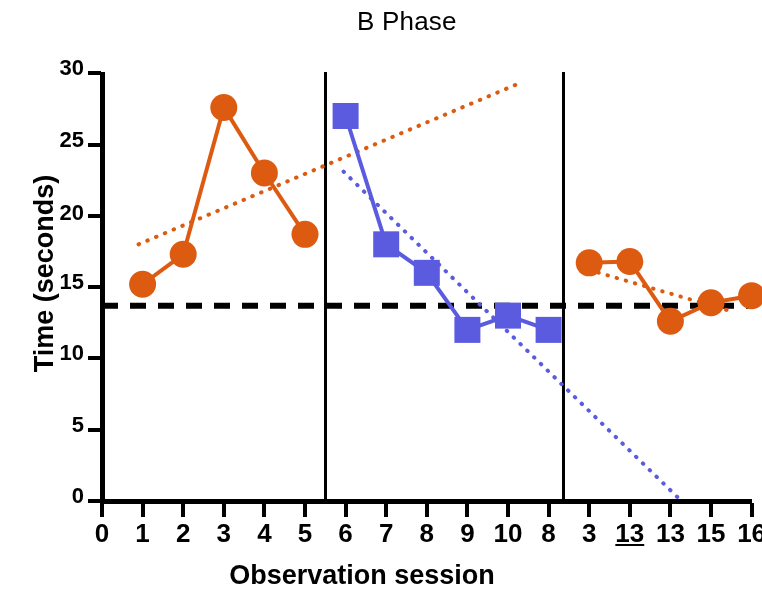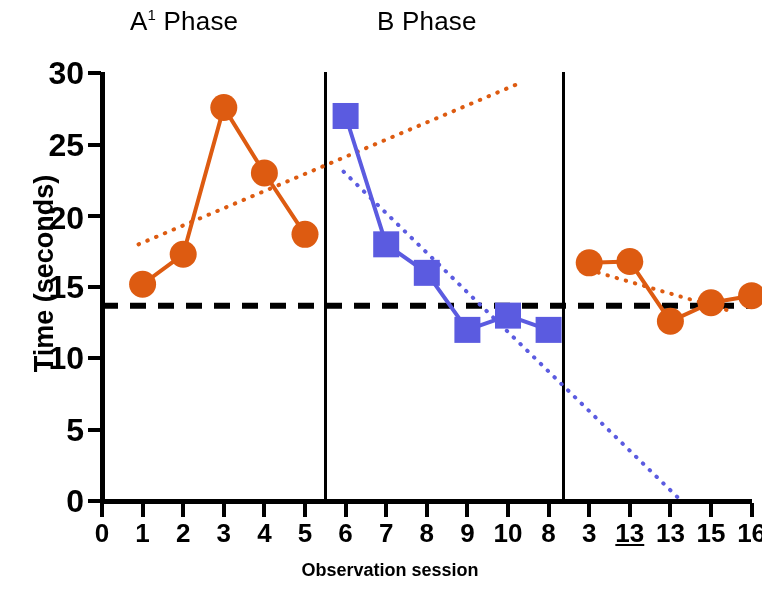--- a/index.html
+++ b/index.html
@@ -28,38 +28,37 @@
     font-weight:bold;
     color:#000;
     font-family:"Liberation Sans",sans-serif;
   }
   .xlabel{
     position:absolute;
     left:0;
     top:560px;
     width:724px;
     text-align:center;
-    font-size:18px;
+    font-size:27px;
     font-weight:bold;
     color:#000;
     font-family:"Liberation Sans",sans-serif;
-    padding-left:28px;
   }
 
   .axis-line{position:absolute;background:#000;}
   #yaxis{left:100px;top:72px;width:5px;height:431px;}
   #xaxis{left:100px;top:499px;width:652px;height:5px;}
 
   .ytick{position:absolute;width:13px;height:4px;background:#000;left:88px;}
   .ytick-label{
     position:absolute;
     right:762px;
     width:56px;
     text-align:right;
-    font-size:32px;
+    font-size:22px;
     font-weight:bold;
     color:#000;
     font-family:"Liberation Sans",sans-serif;
   }
   .xtick{position:absolute;width:4px;height:14px;background:#000;top:503px;}
   .xtick-label{
     position:absolute;
     top:518px;
     width:40px;
     text-align:center;
@@ -71,24 +70,21 @@
 
   .divider{position:absolute;width:3px;background:#000;top:72px;height:430px;}
 
   svg#plot{position:absolute;left:0;top:0;width:762px;height:609px;overflow:visible;}
 </style>
 </head>
 <body>
 
 <div id="stage">
 
-  <div class="phase-label" style="left:130px;top:6px;">
-    <span>A</span><sup>1</sup><span> Phase</span>
-  </div>
-  <div class="phase-label" style="left:377px;top:6px;">
+  <div class="phase-label" style="left:357px;top:6px;">
     <span>B</span><sup></sup><span> Phase</span>
   </div>
 
   <div class="axis-line" id="yaxis"></div>
   <div class="axis-line" id="xaxis"></div>
 
   <div class="ylabel">Time (seconds)</div>
   <div class="xlabel">Observation session</div>
 
   <div id="yticks">

